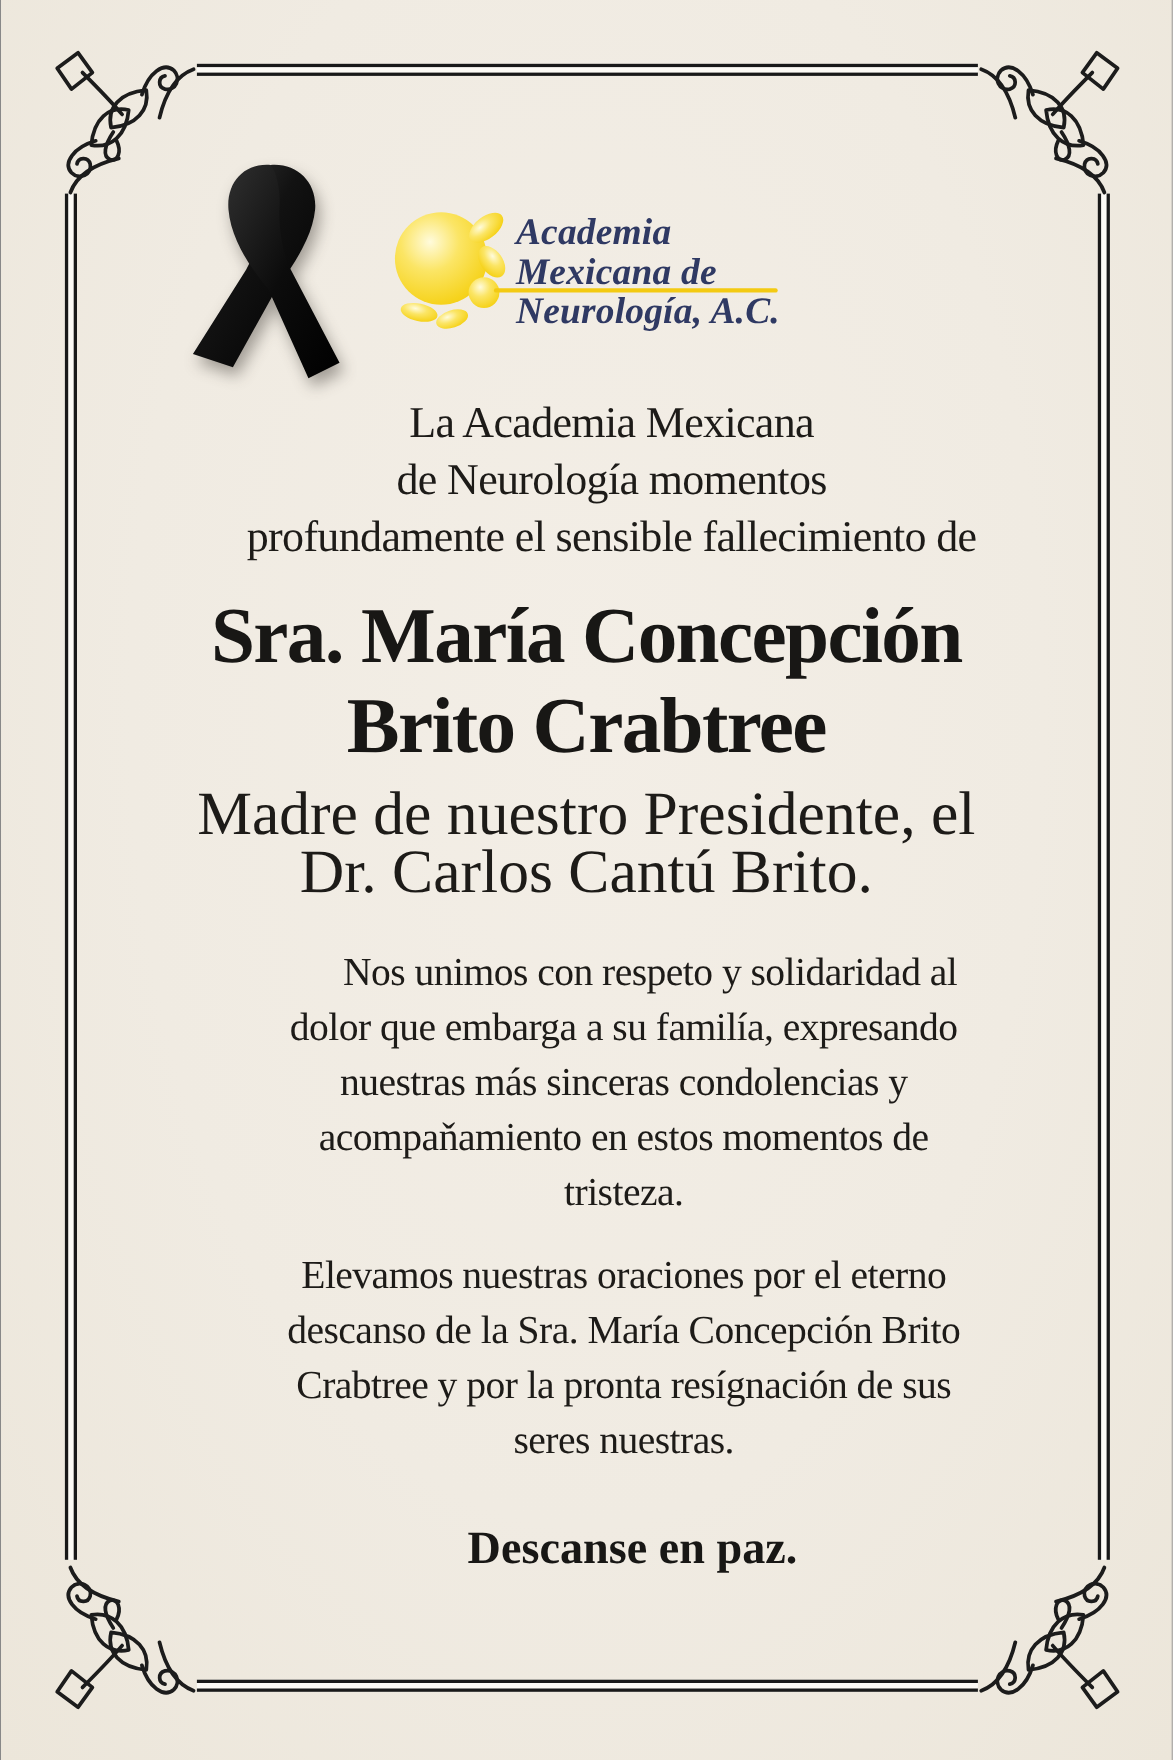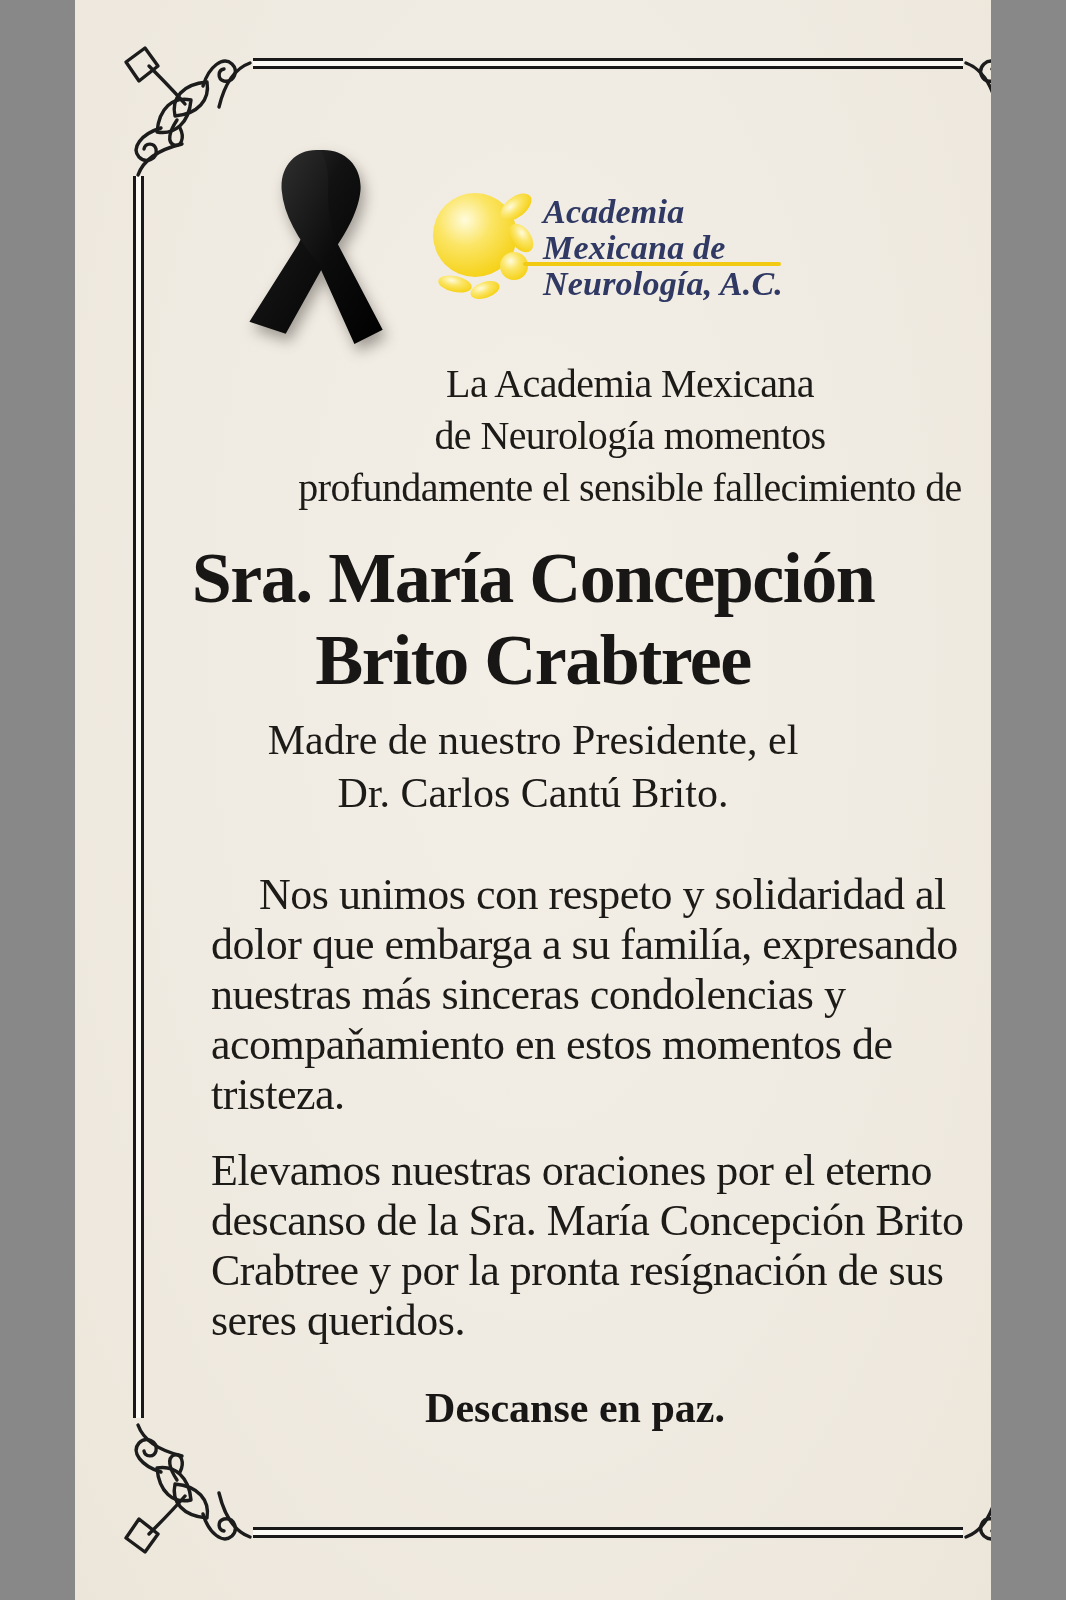--- a/index.html
+++ b/index.html
@@ -1,19 +1,19 @@
 <!DOCTYPE html>
 <html><head>
 <meta charset="utf-8">
 <style>
   html,body { margin:0; padding:0; }
   body { background:#888; }
   .page {
     position:relative;
-    width:916px; height:1600px;
+    width:1064px; height:1600px;
     margin:0 auto;
     background:#f0ebe2;
     background-image: radial-gradient(ellipse at 50% 40%, #f3eee6 0%, #f0ebe2 55%, #ece6da 100%);
     overflow:hidden;
     font-family:"Liberation Serif","DejaVu Serif",serif;
     color:#1d1b18;
   }
 
   
   .frame-line {
@@ -51,27 +51,26 @@
     color:#2f3963; letter-spacing:0.2px;
     white-space:nowrap;
   }
 
   
   .centered { position:absolute; left:0; width:100%; text-align:center; }
   .line { white-space:nowrap; }
 
   .intro { top:358px; left:35px; width:1040px; font-size:40px; line-height:52px; letter-spacing:-0.6px; }
   .name  { top:537px; font-size:72px; line-height:82px; font-weight:bold; letter-spacing:-1.5px; color:#181715; }
-  .relation { top:714px; font-size:42px; line-height:53px; }
+  .relation { top:714px; font-size:56px; line-height:53px; }
 
   .paragraph {
     position:absolute; left:136px; width:860px;
-    font-size:44px; line-height:50px; letter-spacing:-0.5px;
-    text-align:left;
-    margin-top:12px;
+    font-size:36px; line-height:50px; letter-spacing:-0.5px;
+    text-align:center;
   }
   .p1 { top:858px; }
   .p2 { top:1134px; }
   .indent { padding-left:48px; }
 
   .closing { top:1380px; font-size:42px; line-height:56px; font-weight:bold; color:#181715;padding-left:42px; }
 </style>
 </head>
 <body>
 
@@ -180,18 +179,18 @@
     <div class="line">dolor que embarga a su familía, expresando</div>
     <div class="line">nuestras más sinceras condolencias y</div>
     <div class="line">acompaňamiento en estos momentos de</div>
     <div class="line">tristeza.</div>
   </div>
 
   <div class="paragraph p2">
     <div class="line">Elevamos nuestras oraciones por el eterno</div>
     <div class="line">descanso de la Sra. María Concepción Brito</div>
     <div class="line">Crabtree y por la pronta resígnación de sus</div>
-    <div class="line">seres queridos.</div>
+    <div class="line">seres nuestras.</div>
   </div>
 
   <div class="centered closing">Descanse en paz.</div>
 
 </div>
 
 </body></html>

